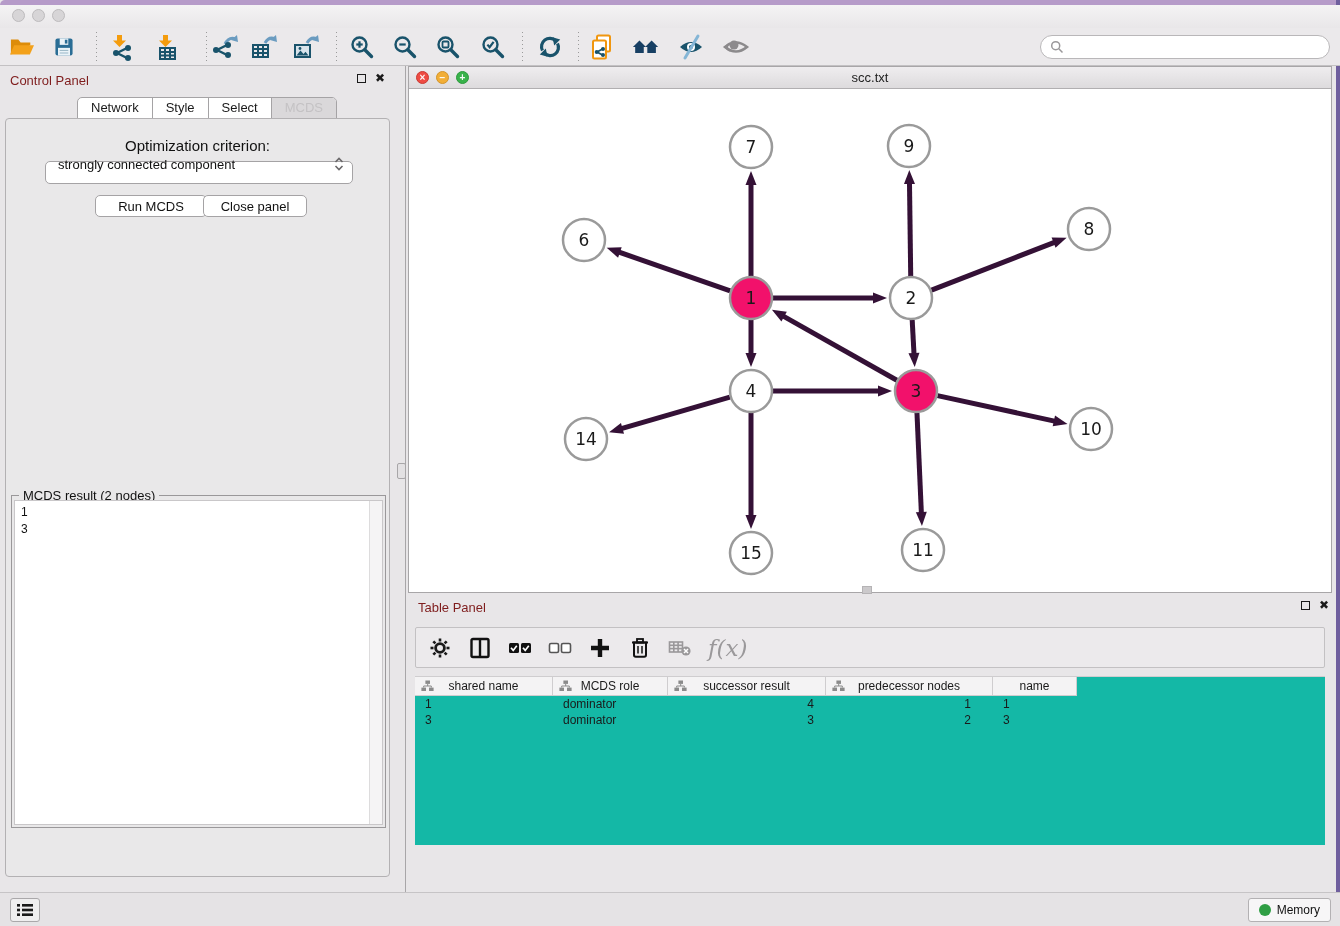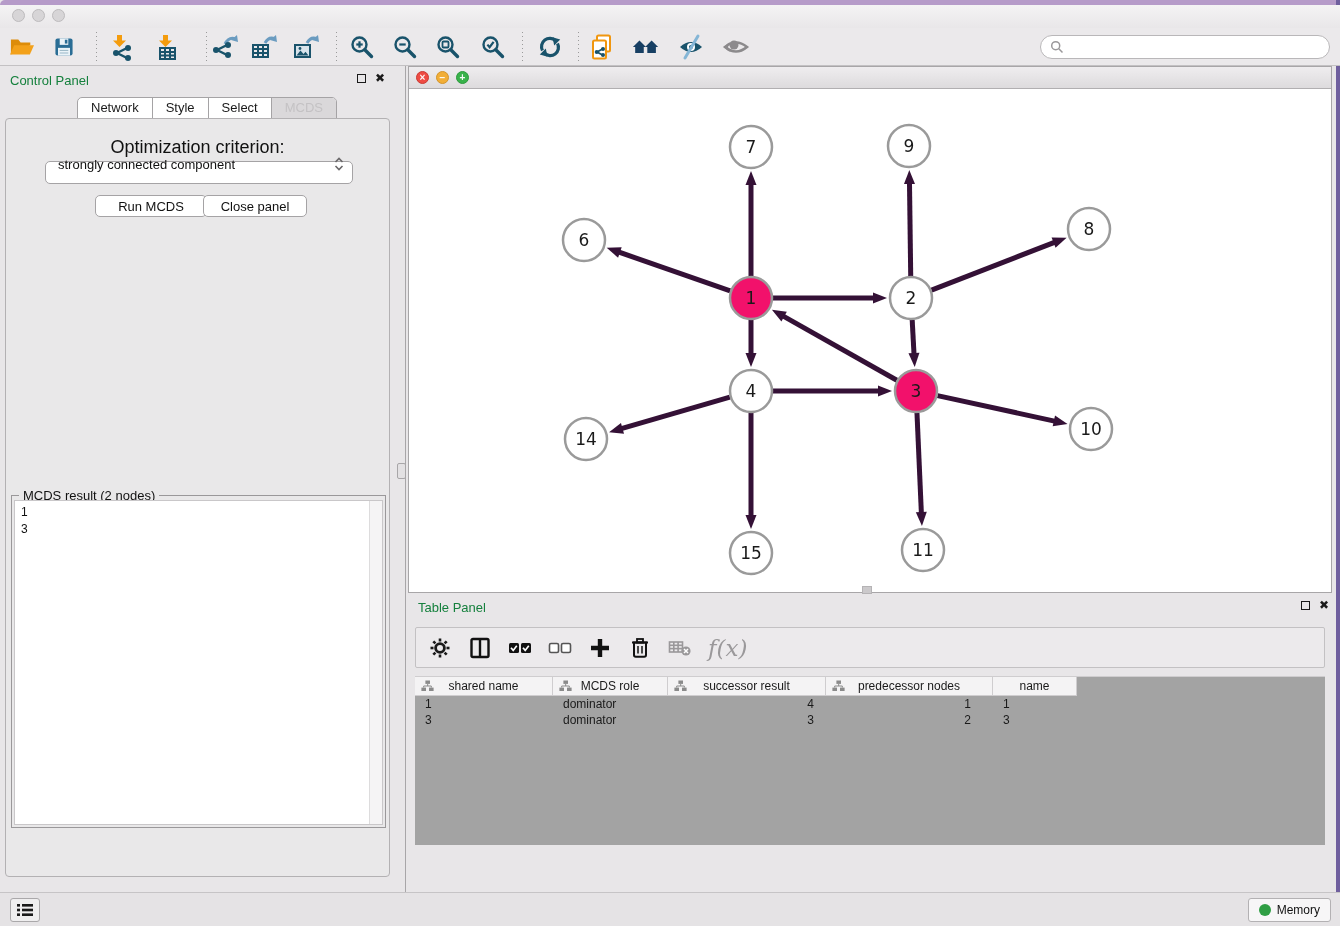--- a/index.html
+++ b/index.html
@@ -19,33 +19,33 @@
 
   
   .toolbar { left:0; top:28px; width:1340px; height:38px; background:#ebe9eb; border-bottom:1px solid #c3c1c3; }
   .tbi { position:absolute; top:5px; width:28px; height:28px; display:flex; align-items:center; justify-content:center; cursor:default; }
   .tbsep { position:absolute; top:4px; width:1px; height:30px; background-image:linear-gradient(#9a9a9a 35%, transparent 35%); background-size:1px 4px; }
   .searchbox { position:absolute; left:1040px; top:7px; width:290px; height:24px; background:#fff; border:1px solid #b9b7b9; border-radius:12px; display:flex; align-items:center; padding-left:9px; }
   .searchbox input { border:none; outline:none; flex:1; font-size:12px; margin-left:5px; background:transparent; }
 
   
   .cpanel { left:0; top:66px; width:395px; height:826px; }
-  .panel-title { font-size:13px; color:#15803d; }
+  .panel-title { font-size:13px; color:#7f1d1d; }
   .panel-btns { position:absolute; display:flex; gap:9px; align-items:center; }
   .float-ico { width:9px; height:9px; border:1.5px solid #1a1a1a; display:inline-block; }
   .close-ico { font-size:12px; color:#1a1a1a; font-weight:bold; line-height:9px; }
 
   .seg { display:flex; background:#fff; border:1px solid #a5a3a5; border-radius:5px; overflow:hidden; height:34px; }
   .seg-tab { font-size:13px; color:#1a1a1a; padding:2px 13px 0 13px; border-right:1px solid #a5a3a5; white-space:nowrap; }
   .seg-tab:last-child { border-right:none; }
   .seg-tab.dim-active { background:#dad8da; color:#c4c2c4; }
   .seg-tab.gray-active { background:#cfcecf; color:#e6e4e6; }
 
   .cp-pane { left:5px; top:52px; width:385px; height:759px; background:#e9e8e9; border:1px solid #b3b1b3; border-radius:4px; }
-  .opt-label { top:18px; width:100%; text-align:center; font-size:18px; color:#111; }
+  .opt-label { top:18px; width:100%; text-align:center; font-size:15px; color:#111; }
   .select { left:39px; top:42px; width:308px; height:23px; background:#fff; border:1px solid #a5a3a5; border-radius:5px; display:flex; align-items:center; padding:0 8px 17px 12px; font-size:13px; color:#111; }
   .stepper { margin-left:auto; }
   .btn { background:#fff; border:1px solid #a5a3a5; border-radius:5px; font-size:13px; color:#111; height:22px; display:flex; align-items:center; justify-content:center; }
   .fieldset { left:5px; top:376px; width:375px; height:333px; border:1px solid #9a989a; }
   .legend { position:absolute; left:7px; top:-8px; background:#e9e8e9; padding:0 4px; font-size:13px; color:#111; }
   .result-area { position:absolute; left:2px; top:4px; right:2px; bottom:2px; background:#fff; border:1px solid #c9c7c9; font-size:12px; color:#111; padding:3px 0 0 6px; white-space:pre; line-height:17px; }
   .result-scroll { position:absolute; right:0; top:0; bottom:0; width:13px; background:#f5f4f5; border-left:1px solid #dddcdd; }
 
   
   .vsplit { left:405px; top:66px; width:1px; height:826px; background:#a8a6a8; }
@@ -57,21 +57,21 @@
   .net-tl { position:absolute; top:4px; width:13px; height:13px; border-radius:50%; font-size:10px; line-height:12px; text-align:center; color:rgba(255,255,255,.95); font-weight:bold; }
   .net-title { position:absolute; top:3px; width:100%; text-align:center; font-size:13px; color:#222; }
   .net-canvas { position:absolute; left:0; top:22px; width:922px; height:503px; background:#fff; }
   .hgrip { left:862px; top:586px; width:10px; height:8px; background:#cbc9cb; border:1px solid #b5b3b5; }
 
   
   .tpanel { left:408px; top:596px; width:924px; height:292px; }
   .tbl-toolbar { left:7px; top:31px; width:910px; height:41px; background:#eceaec; border:1px solid #c3c1c3; border-radius:2px; display:flex; align-items:center; padding-left:12px; gap:16px; }
   .tbl-toolbar .ticon { width:24px; height:24px; display:flex; align-items:center; justify-content:center; }
   .fx-label { font-family:"DejaVu Serif","Liberation Serif",serif; font-style:italic; font-size:23px; color:#9a989a; }
-  .tbl { left:7px; top:80px; width:910px; height:169px; background:#a3a3a3; border-top:1px solid #cfcdcf; }
+  .tbl { left:7px; top:80px; width:910px; height:169px; background:#14b8a6; border-top:1px solid #cfcdcf; }
   .tbl-head { display:flex; height:19px; }
   .th { position:relative; background:#f4f3f4; border-right:1px solid #cfcdcf; border-bottom:1px solid #cfcdcf; font-size:12px; color:#1a1a1a; text-align:center; line-height:18px; }
   .th .tree-wrap { position:absolute; left:6px; top:3px; }
   .tr { display:flex; height:16px; }
   .td { font-size:12px; color:#1a1a1a; line-height:16px; overflow:hidden; white-space:nowrap; }
   .td.al { padding-left:10px; text-align:left; }
   .td.ar1 { padding-right:12px; text-align:right; }
   .td.ar2 { padding-right:22px; text-align:right; }
   .tbl-tabs { top:269px; left:50%; transform:translateX(-50%); }
 
@@ -294,20 +294,21 @@
 </div>
 
 <div class="abs vsplit"></div>
 <div class="abs vgrip"></div>
 
 <div class="abs netwin">
   <div class="net-titlebar">
     <span class="net-tl" style="left:7px; background:#ee4b43; border:1px solid #ca3a33">×</span>
     <span class="net-tl" style="left:27px; background:#f2ae36; border:1px solid #d3942a">−</span>
     <span class="net-tl" style="left:47px; background:#38b24a; border:1px solid #2c9a3c">+</span>
+    <div class="net-title">scc.txt</div>
   </div>
   <div class="net-canvas">
     <svg id="graph-svg" width="922" height="503">
         <line x1="342" y1="187" x2="342" y2="93" stroke="#341136" stroke-width="5"></line>
         <polygon points="342,82 347.5,96 336.5,96" fill="#341136"></polygon>
         <line x1="321.21771501310434" y1="201.78220042371288" x2="208.06272611551583" y2="162.48286296227496" stroke="#341136" stroke-width="5"></line>
         <polygon points="197.671583622068,158.8739631741314 212.70112396234612,158.27153711231747 209.09222417420256,168.6626796057653" fill="#341136"></polygon>
         <line x1="364" y1="209" x2="467" y2="209" stroke="#341136" stroke-width="5"></line>
         <polygon points="478,209 464,214.5 464,203.5" fill="#341136"></polygon>
         <line x1="342" y1="231" x2="342" y2="267" stroke="#341136" stroke-width="5"></line>

